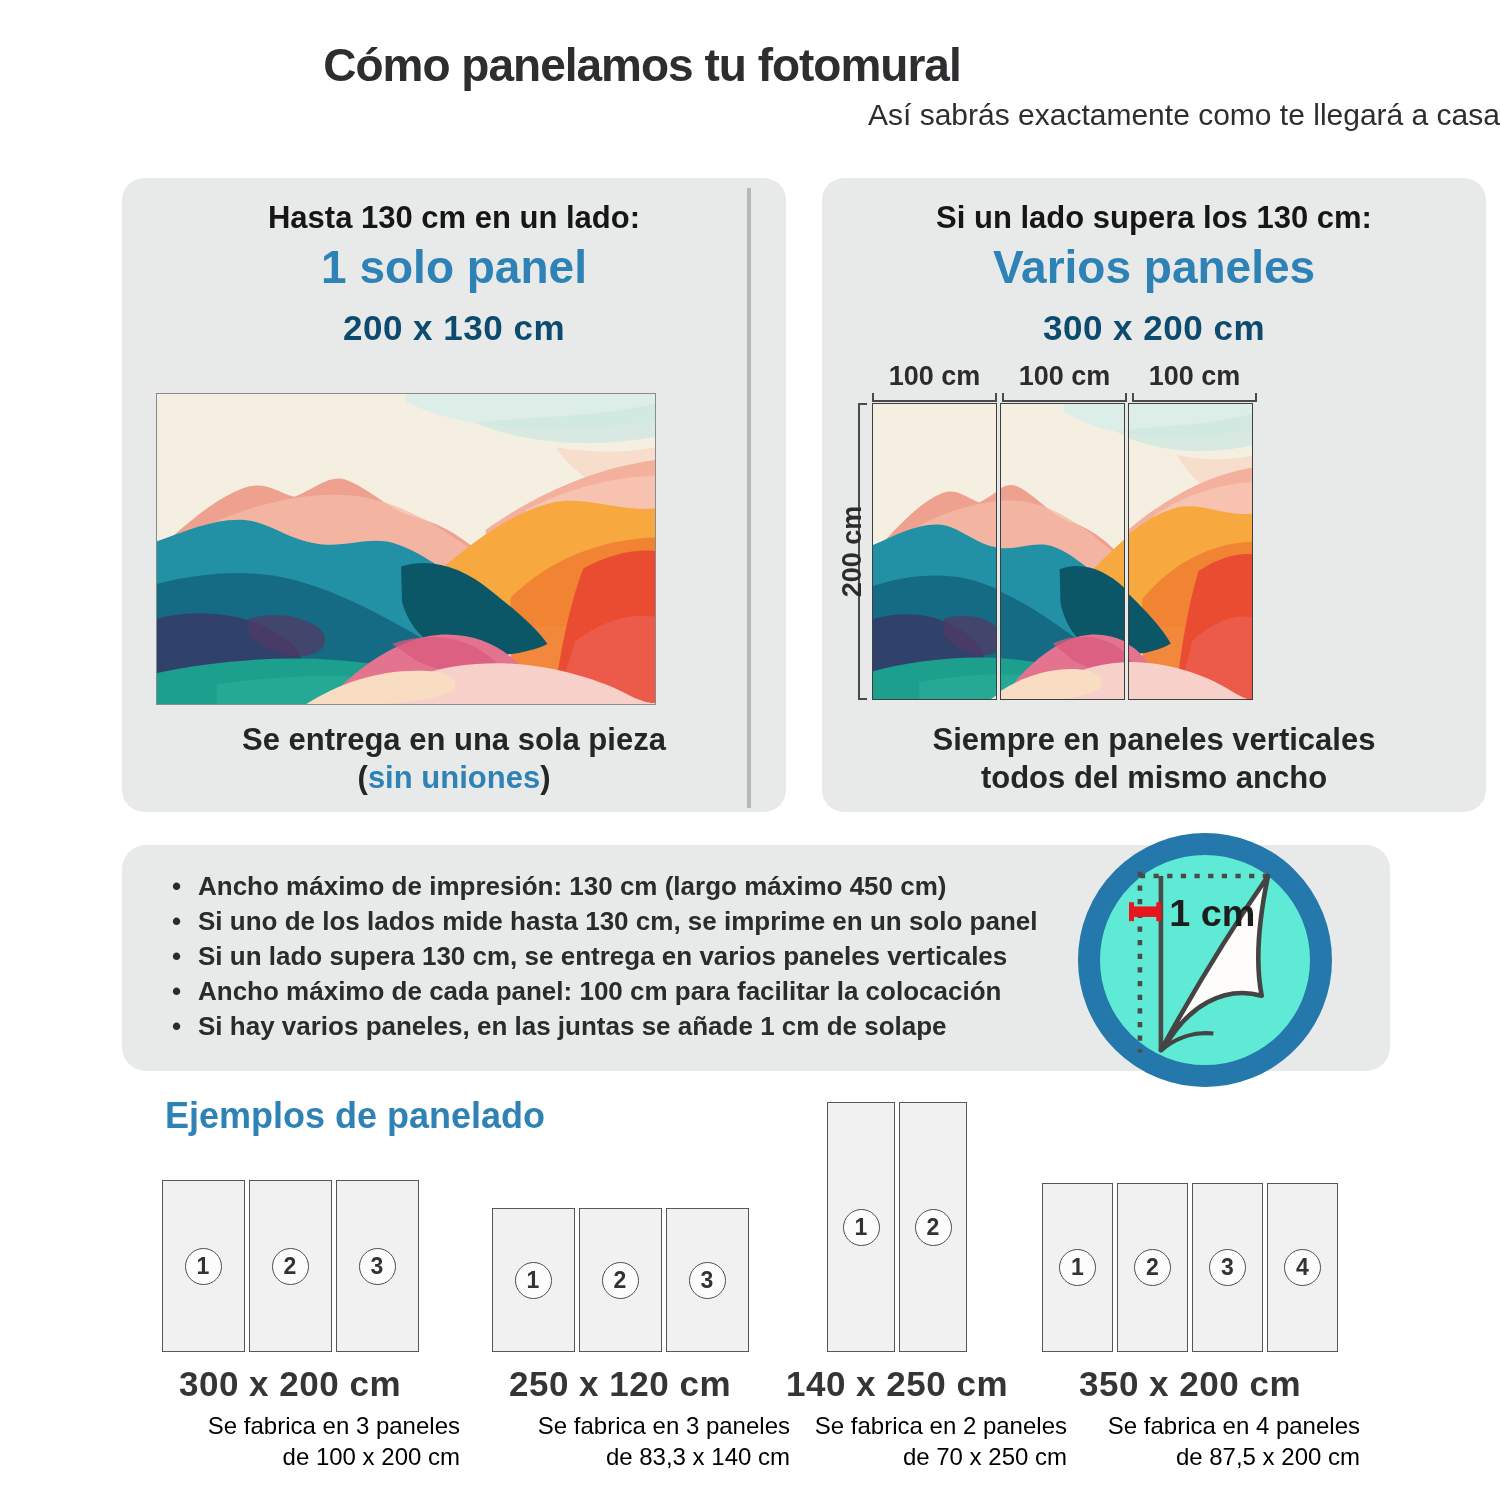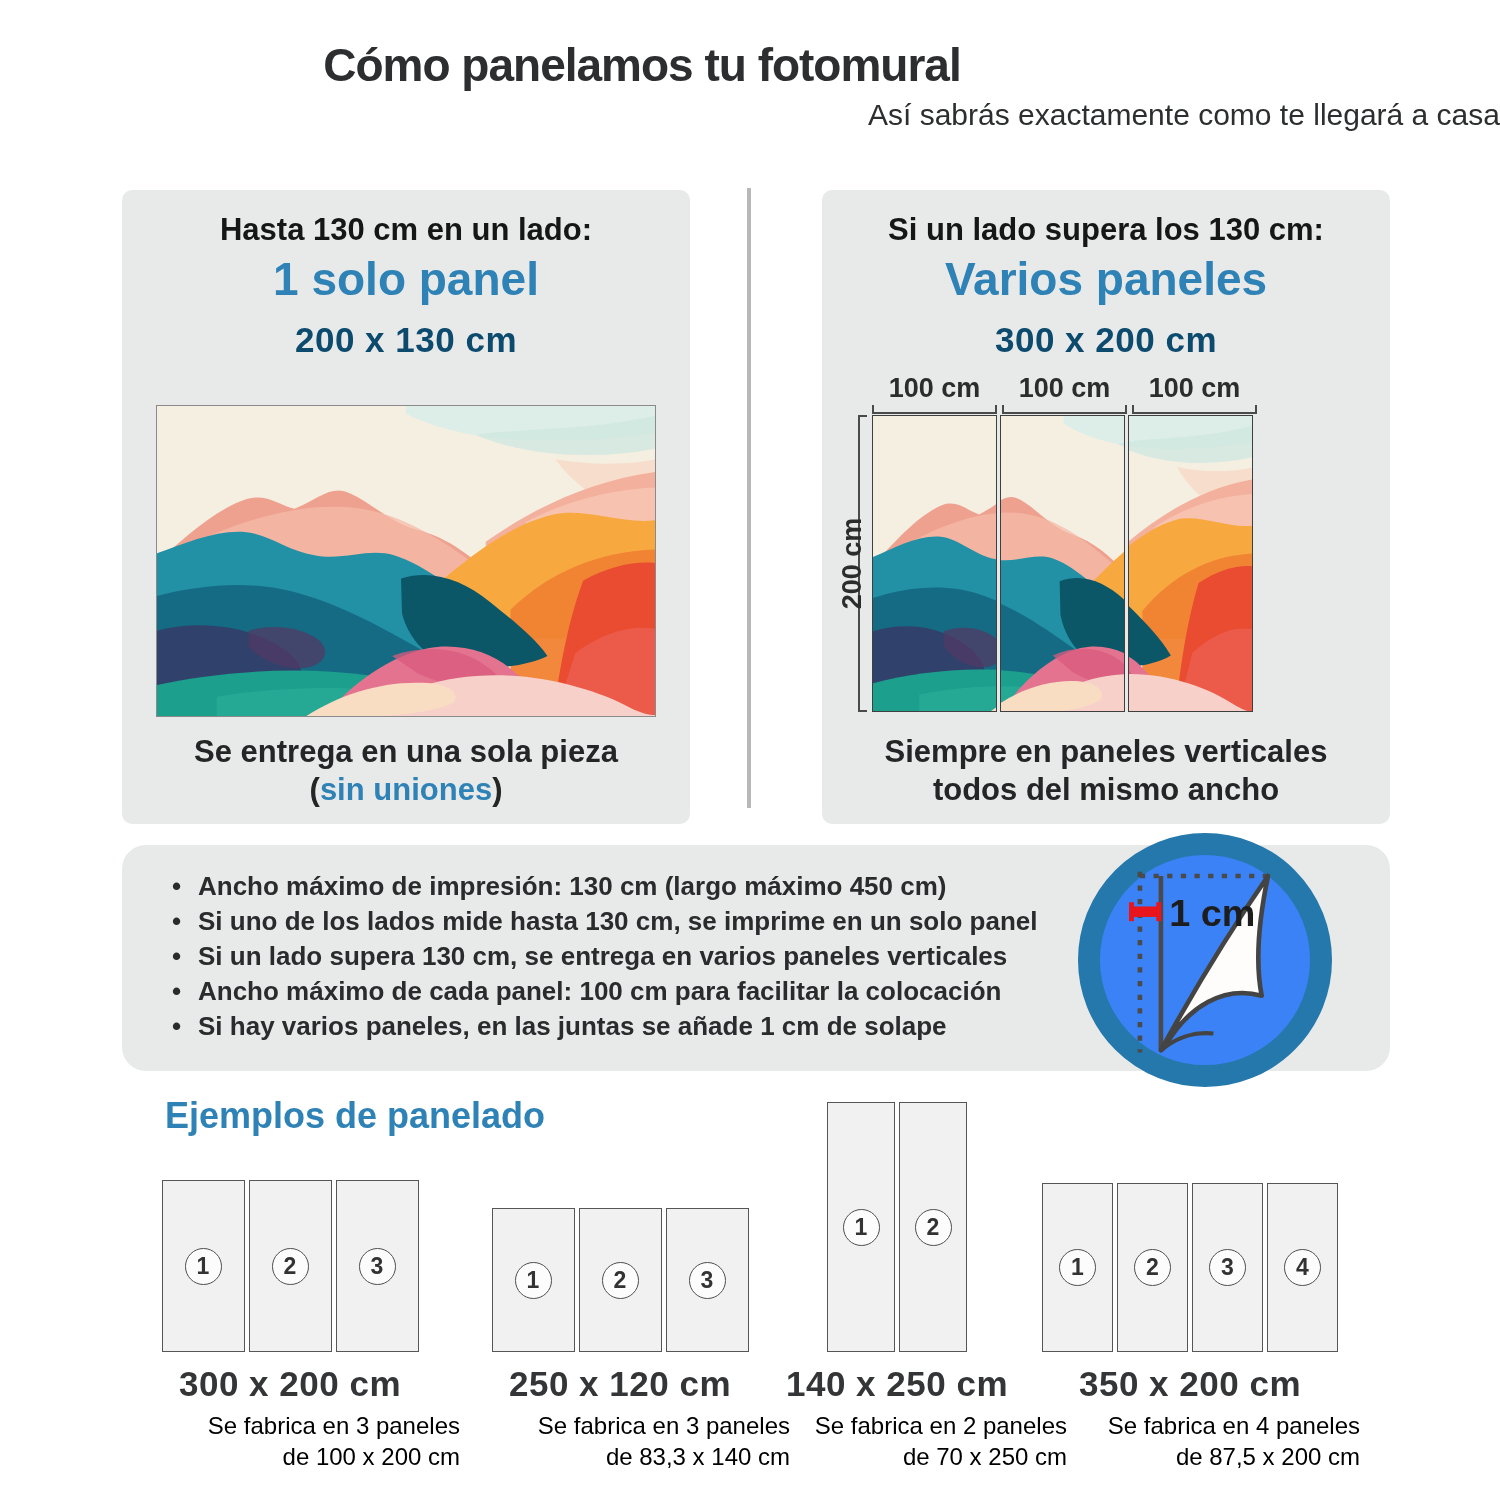--- a/index.html
+++ b/index.html
@@ -12,21 +12,21 @@
   html,body{width:1500px;height:1500px;background:#fff;font-family:"Liberation Sans",sans-serif;color:var(--ink);}
   .stage{position:relative;width:1500px;height:1500px;overflow:hidden;background:#fff;}
 
   
   .title{position:absolute;left:0;top:38px;width:1284px;text-align:center;
          font-size:46px;font-weight:800;letter-spacing:-1px;color:#2c2e2f;}
   .subtitle{position:absolute;left:0;top:98px;width:1500px;text-align:right;
          font-size:30px;font-weight:500;color:#2c2e2f;}
 
   
-  .card{position:absolute;top:178px;width:568px;height:634px;background:var(--card-bg);border-radius:10px;margin-top:12px;}
+  .card{position:absolute;top:178px;width:664px;height:634px;background:var(--card-bg);border-radius:22px;}
   .card.left{left:122px;}
   .card.right{left:822px;}
   .cards-divider{position:absolute;left:747px;top:188px;width:4px;height:620px;background:#b6b9b8;}
 
   .condition{position:absolute;left:0;top:22px;width:100%;text-align:center;
              font-size:31px;font-weight:800;color:#161616;}
   .headline{position:absolute;left:0;top:62px;width:100%;text-align:center;
             font-size:46px;font-weight:800;color:var(--accent);}
   .size-line{position:absolute;left:0;top:130px;width:100%;text-align:center;
              font-size:35px;font-weight:800;color:#0c4a6e;letter-spacing:0.5px;}
@@ -57,21 +57,21 @@
   
   .rules-box{position:absolute;left:122px;top:845px;width:1268px;height:226px;
              background:var(--card-bg);border-radius:24px;}
   .rules-list{position:absolute;left:50px;top:24px;width:920px;list-style:none;}
   .rules-list li{position:relative;padding-left:26px;font-size:26px;font-weight:600;
                  color:#2a2b2d;line-height:35px;}
   .rules-list li::before{content:"•";position:absolute;left:0;top:0;font-size:26px;color:#2a2b2d;}
 
   
   .overlap-circle{position:absolute;left:1078px;top:833px;width:254px;height:254px;border-radius:50%;
-                  border:22px solid #2578ab;background:#3b82f6;}
+                  border:22px solid #2578ab;background:#5eead4;}
   .overlap-circle svg{display:block;width:100%;height:100%;}
 
   
   .examples-heading{position:absolute;left:165px;top:1095px;font-size:36px;font-weight:800;color:var(--accent);}
   .example{position:absolute;top:1102px;width:340px;}
   .ex-panels{height:250px;display:flex;align-items:flex-end;justify-content:center;}
   .ex-frame{display:flex;gap:4px;}
   .ex-panel{position:relative;background:#f0f1f0;border:1.5px solid #565656;flex:none;
             display:flex;align-items:center;justify-content:center;}
   .num-badge{width:37px;height:37px;border-radius:50%;background:#fcfcfc;border:1.5px solid #4f4f4f;

